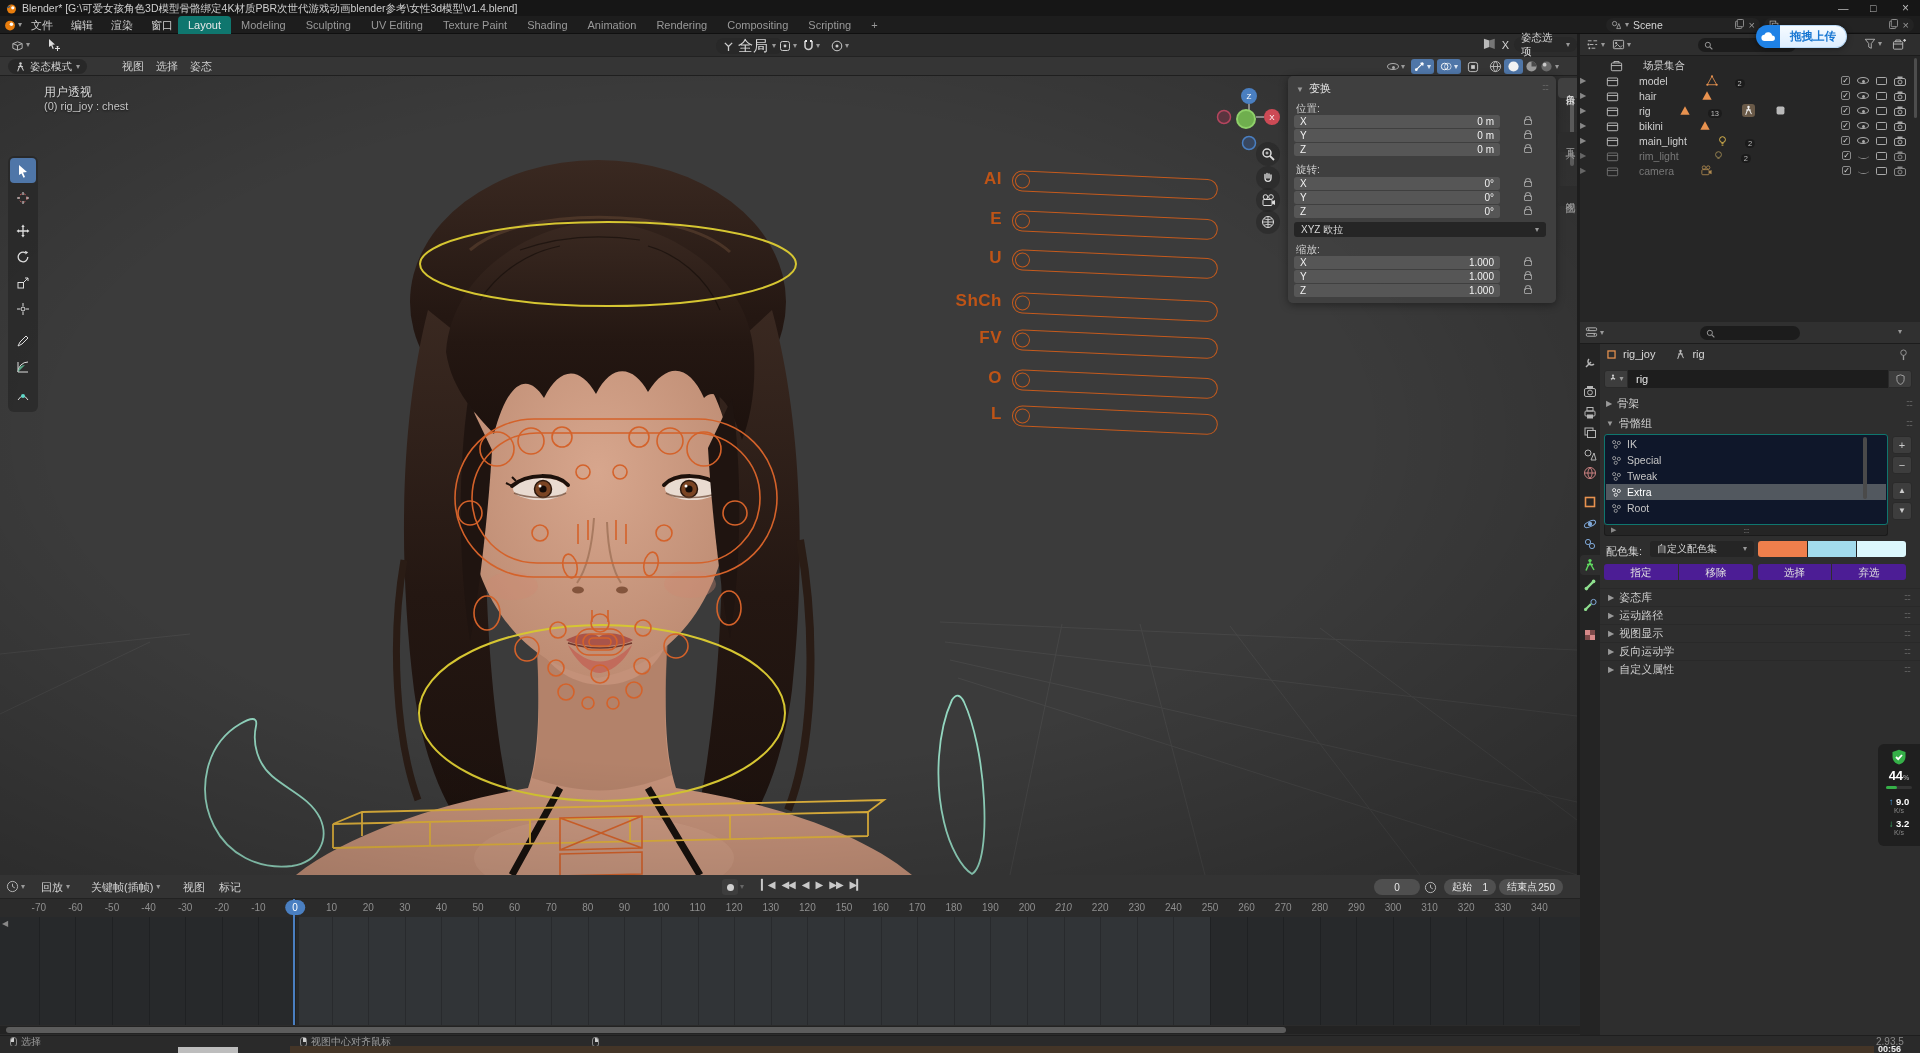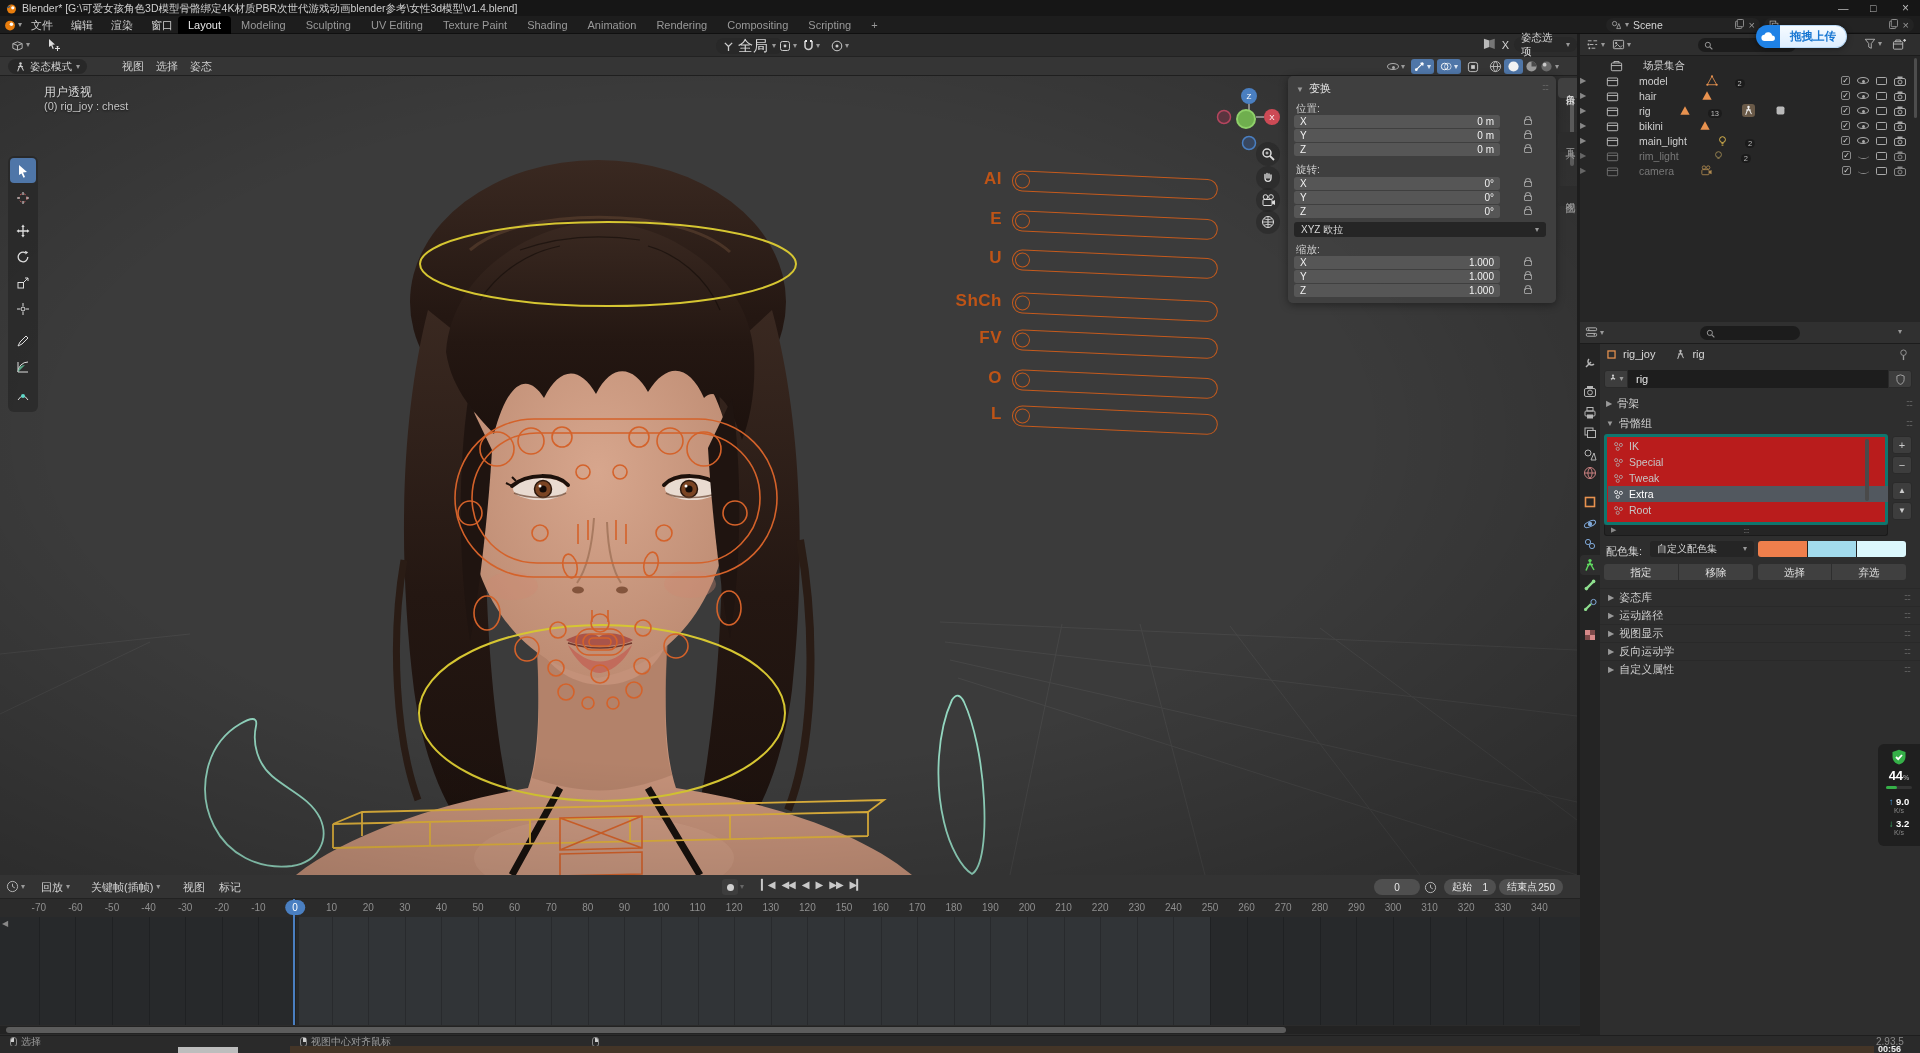--- a/index.html
+++ b/index.html
@@ -7,21 +7,21 @@
     font-family:"Liberation Sans","DejaVu Sans",sans-serif;color:#c8c8c8;font-size:11px}
   .a{position:absolute}
   .f{display:flex;align-items:center}
   .nw{white-space:nowrap}
   svg{display:block}
   
   .titlebar{left:0;top:0;width:1920px;height:16px;background:#161616;color:#cfcfcf;font-size:10.5px}
   .topbar{left:0;top:16px;width:1920px;height:18px;background:#1d1d1d;border-bottom:1px solid #101010}
   .menuitem{padding:0 9px;line-height:18px;color:#cfcfcf;cursor:default}
   .wstab{padding:0 10px;line-height:18px;color:#999;border-radius:4px 4px 0 0}
-  .wstab.act{background:#000000;color:#e9e9e9}
+  .wstab.act{background:#0f766e;color:#e9e9e9}
   
   .rowA{left:0;top:34px;width:1577px;height:23px;background:#2c2c2c;border-bottom:1px solid #222}
   .rowB{left:0;top:57px;width:1577px;height:19px;background:#353535;border-bottom:1px solid #1f1f1f}
   .pill{background:#282828;border-radius:9px;height:16px;display:flex;align-items:center;padding:0 7px;gap:4px;color:#d8d8d8}
   .caret{font-size:8px;color:#999;line-height:1}
   .hbtn{display:flex;align-items:center;gap:2px;padding:0 3px;height:16px;border-radius:3px}
   .hbtn.blue{background:#4f76a8}
   
   .viewport{left:0;top:76px;width:1577px;height:799px;background:#3b3b3b;overflow:hidden}
   .vpinfo1{color:#dcdcdc;font-size:12px;text-shadow:0 1px 2px rgba(0,0,0,.6)}
@@ -58,25 +58,25 @@
   .imon{width:11px;height:8px;border:1.2px solid #aaa;border-radius:1.5px}
   .badge{background:#1b1b1b;color:#bbb;font-size:7.5px;border-radius:5px;padding:0 3px;line-height:9px;margin-left:-3px;margin-top:6px}
   .props{left:1580px;top:322px;width:340px;height:713px;background:#2e2e2e}
   .ptabs{position:absolute;left:0;top:22px;width:20px;height:691px;background:#242424}
   .ptab{position:absolute;left:3px;width:14px;height:14px}
   .ptab.act::before{content:"";position:absolute;left:-3px;top:-3px;width:20px;height:20px;background:#2e2e2e;border-radius:4px 0 0 4px;z-index:0}
   .ptab svg{position:relative;z-index:1}
   .phead{position:absolute;color:#d2d2d2;font-size:11px}
   .parrow{color:#9a9a9a;font-size:8px;margin-right:5px}
   .grip{position:absolute;right:8px;color:#6e6e6e;font-size:9px;letter-spacing:-1px}
-  .plist{position:absolute;left:24px;top:112px;width:284px;height:91px;background:#b91c1c;border:3px solid #0f766e;border-radius:3px}
+  .plist{position:absolute;left:24px;top:112px;width:284px;height:91px;background:#0f172a;border:1px solid #0f766e;border-radius:3px}
   .plrow{position:absolute;left:1px;width:280px;height:16px;display:flex;align-items:center;gap:5px;padding-left:5px;font-size:10.5px;color:#c6c6c6}
   .plrow.sel{background:#52585f;color:#fff}
   .sidebtn{position:absolute;left:312px;width:20px;height:18px;background:#3d3d3d;border:1px solid #2a2a2a;border-radius:3px;color:#ccc;text-align:center;line-height:16px;font-size:11px}
-  .pbtn{position:absolute;height:16px;background:#404040;border-radius:3px;color:#e2e2e2;text-align:center;line-height:16px;font-size:10.5px}
+  .pbtn{position:absolute;height:16px;background:#4c1d95;border-radius:3px;color:#e2e2e2;text-align:center;line-height:16px;font-size:10.5px}
   .swatch{position:absolute;top:0;height:16px}
   .cpanel{position:absolute;left:20px;width:320px;height:17px;border-top:1px solid #292929;display:flex;align-items:center;padding-left:8px;color:#cfcfcf}
   
   .timeline{left:0;top:875px;width:1580px;height:160px;background:#2b2b2b}
   .tlhead{position:absolute;left:0;top:0;width:1580px;height:24px;background:#333;border-bottom:1px solid #222}
   .tlmenu{color:#d2d2d2;padding:0 7px;line-height:24px}
   .ruler{position:absolute;left:0;top:24px;width:1580px;height:18px;background:#2b2b2b}
   .tick{position:absolute;top:3px;trans:0;transform:translateX(-50%);font-size:10px;color:#8f8f8f}
   .channels{position:absolute;left:0;top:42px;width:1580px;height:108px;background:#27292b;overflow:hidden}
   .inrange{position:absolute;left:299px;top:0;width:911px;height:108px;background:#313437}
@@ -1163,21 +1163,21 @@
       <span class="tick" style="left: 697.6px;">110</span>
       <span class="tick" style="left: 734.2px;">120</span>
       <span class="tick" style="left: 770.8px;">130</span>
       <span class="tick" style="left: 807.4px;">120</span>
       <span class="tick" style="left: 844px;">150</span>
       <span class="tick" style="left: 880.6px;">160</span>
       <span class="tick" style="left: 917.2px;">170</span>
       <span class="tick" style="left: 953.8px;">180</span>
       <span class="tick" style="left: 990.4px;">190</span>
       <span class="tick" style="left: 1027px;">200</span>
-      <span class="tick" style="left: 1063.6px;">210</span>
+      <span class="tick" style="left: 1063.6px; font-style: italic;">210</span>
       <span class="tick" style="left: 1100.2px;">220</span>
       <span class="tick" style="left: 1136.8px;">230</span>
       <span class="tick" style="left: 1173.4px;">240</span>
       <span class="tick" style="left: 1210px;">250</span>
       <span class="tick" style="left: 1246.6px;">260</span>
       <span class="tick" style="left: 1283.2px;">270</span>
       <span class="tick" style="left: 1319.8px;">280</span>
       <span class="tick" style="left: 1356.4px;">290</span>
       <span class="tick" style="left: 1393px;">300</span>
       <span class="tick" style="left: 1429.6px;">310</span>

